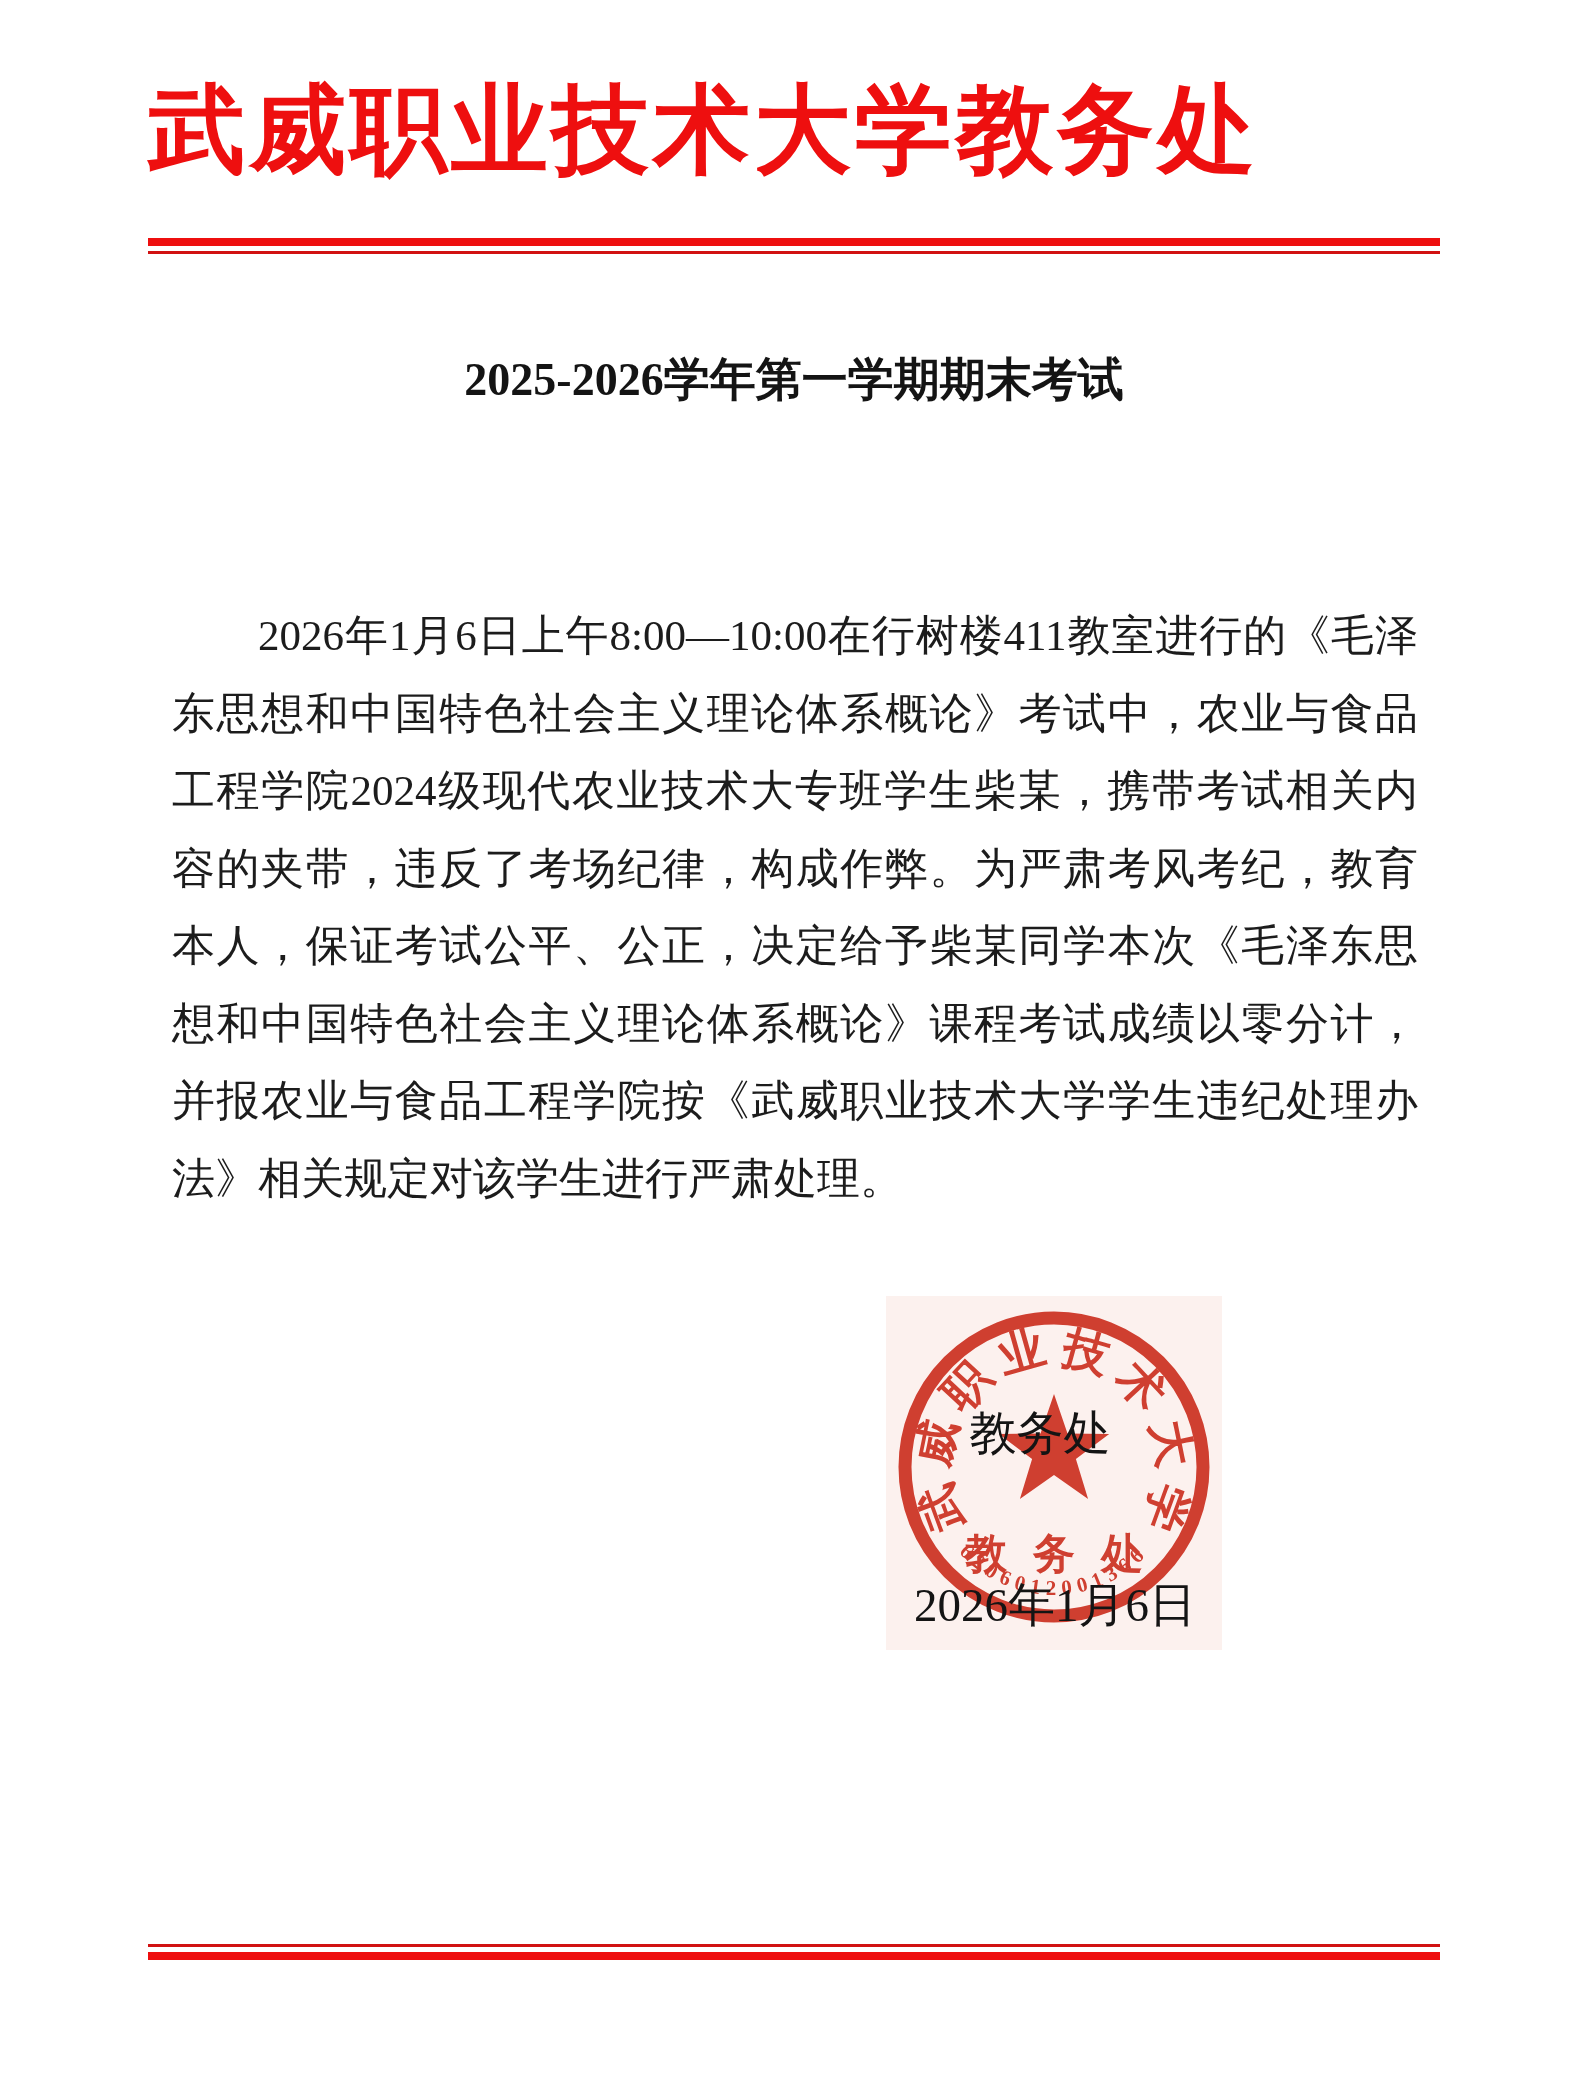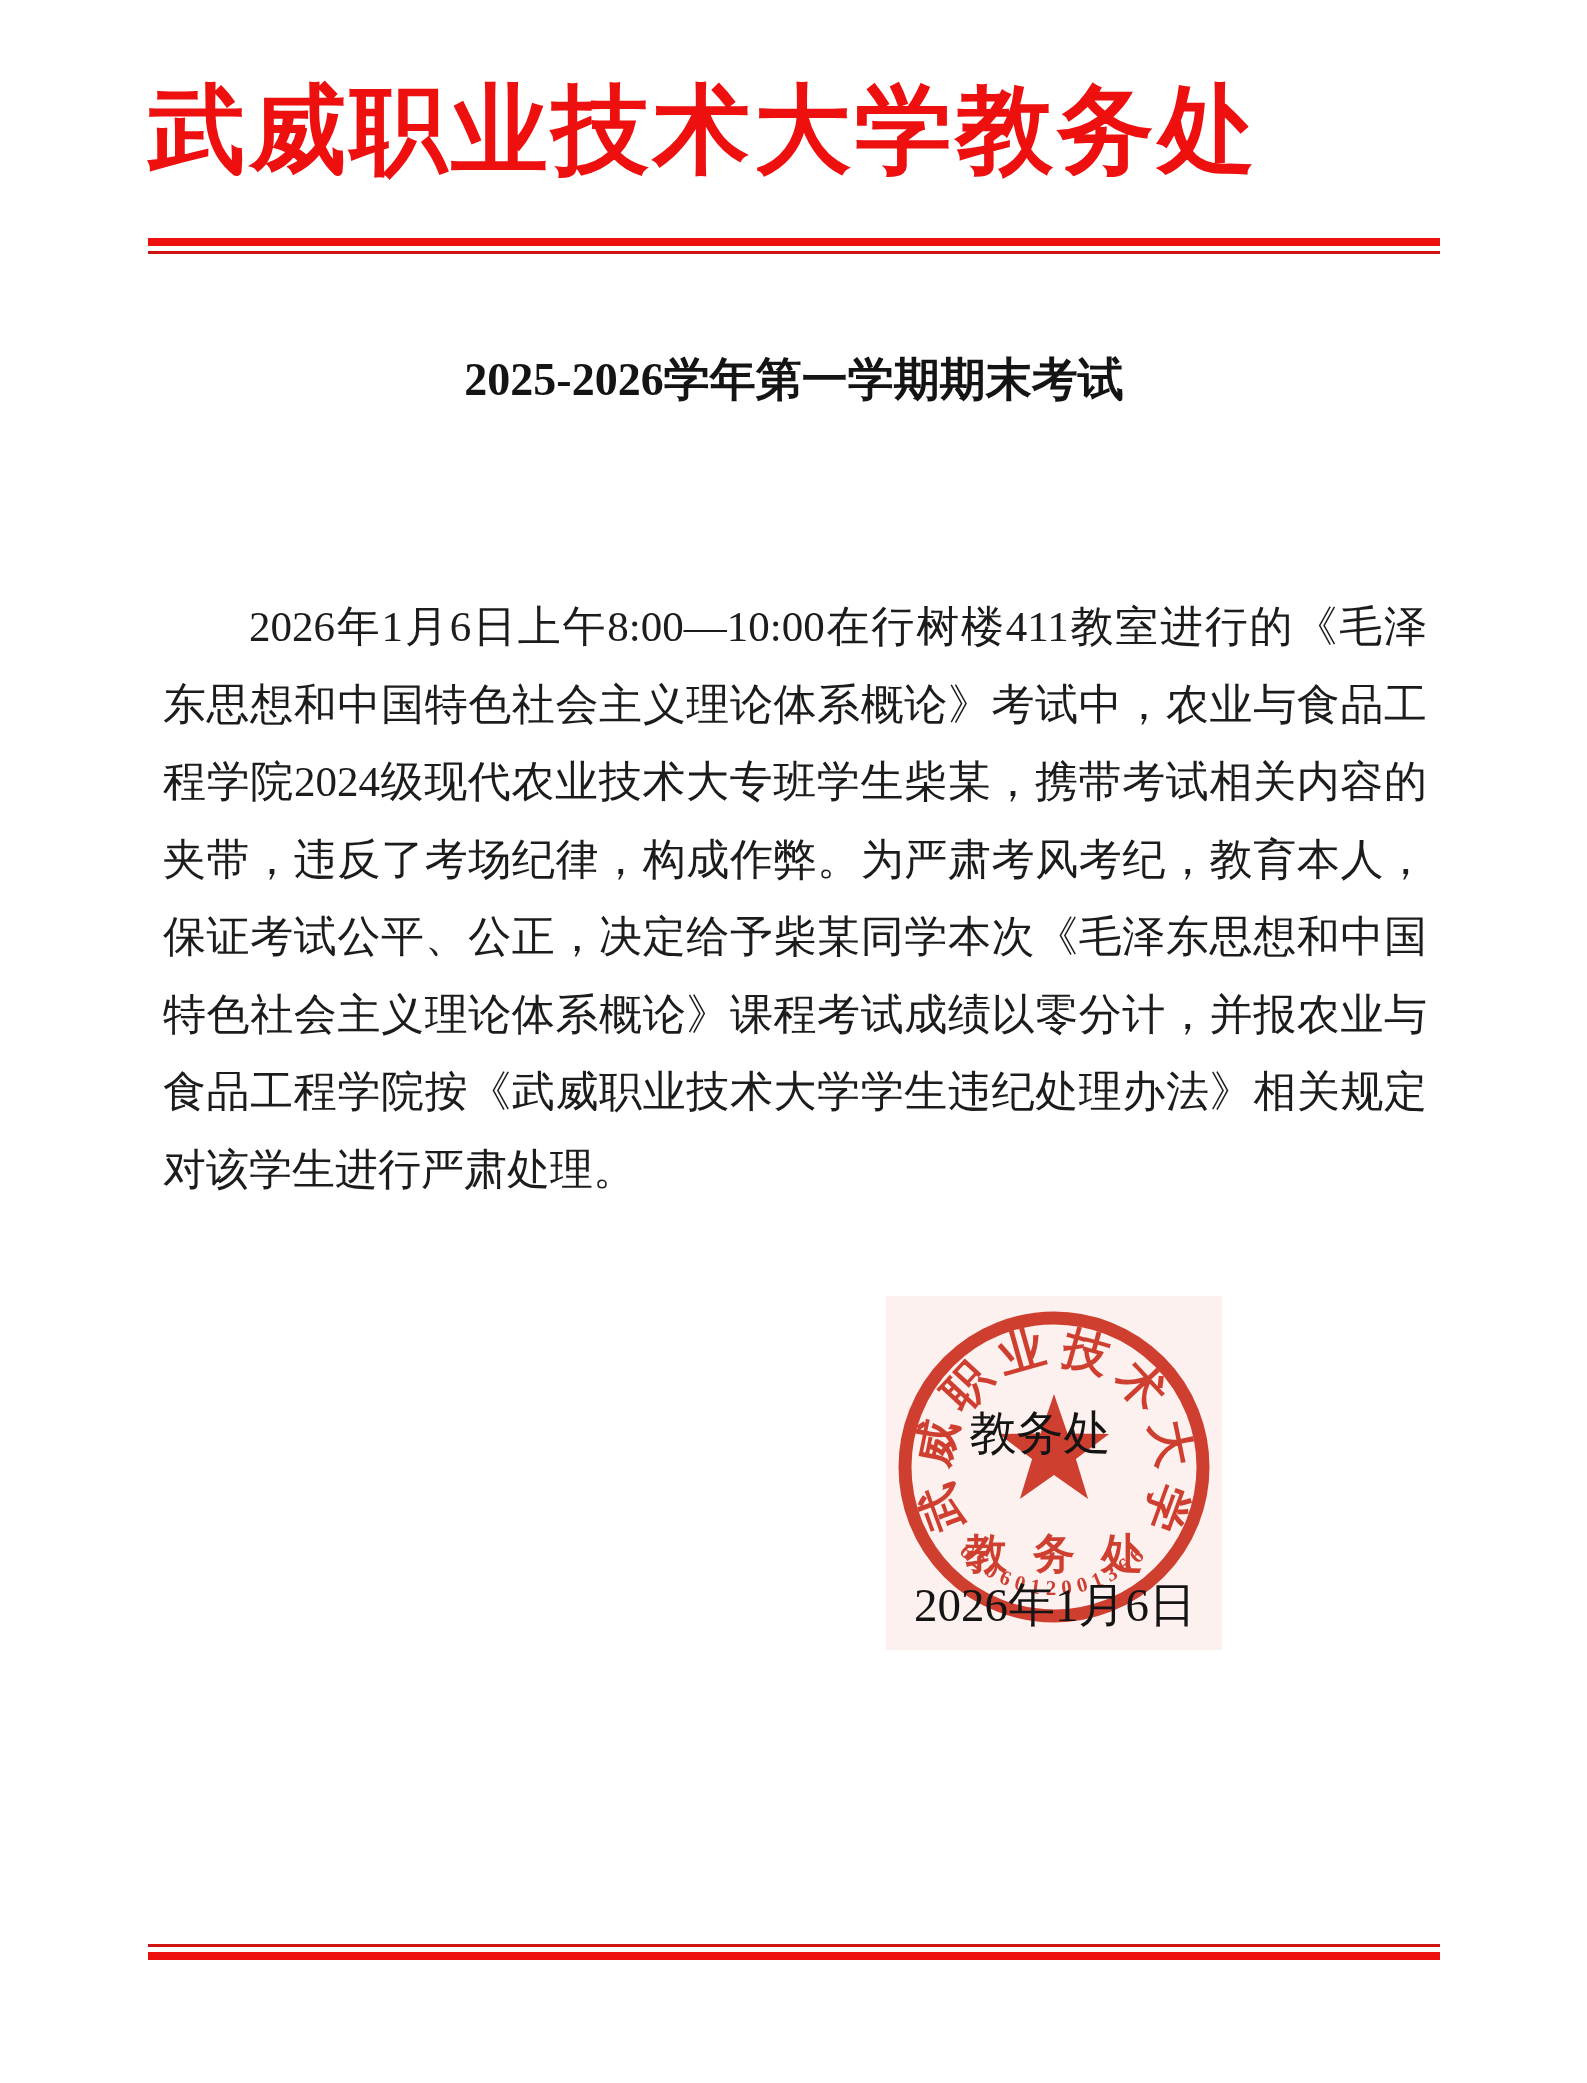--- a/index.html
+++ b/index.html
@@ -30,21 +30,21 @@
     text-align:center; color:#141414;
     font-size:46px; font-weight:bold; line-height:88px;
   }
 
   
   .body-text {
     position:absolute; top:588px; left:163px; width:1264px;
     color:#1c1c1c; font-size:43px; line-height:77.5px;
     text-align:justify;
   }
-  .body-text p { margin:0; text-indent:2em; }
+  .body-text p { margin:9px; text-indent:2em; }
 
   
   .sig-dept {
     position:absolute; top:1402px; left:905px; width:270px;
     text-align:center; color:#141414; font-size:47px; z-index:3;
   }
   .sig-date {
     position:absolute; top:1574px; left:885px; width:340px;
     text-align:center; color:#141414; font-size:47px; z-index:3;
   }

